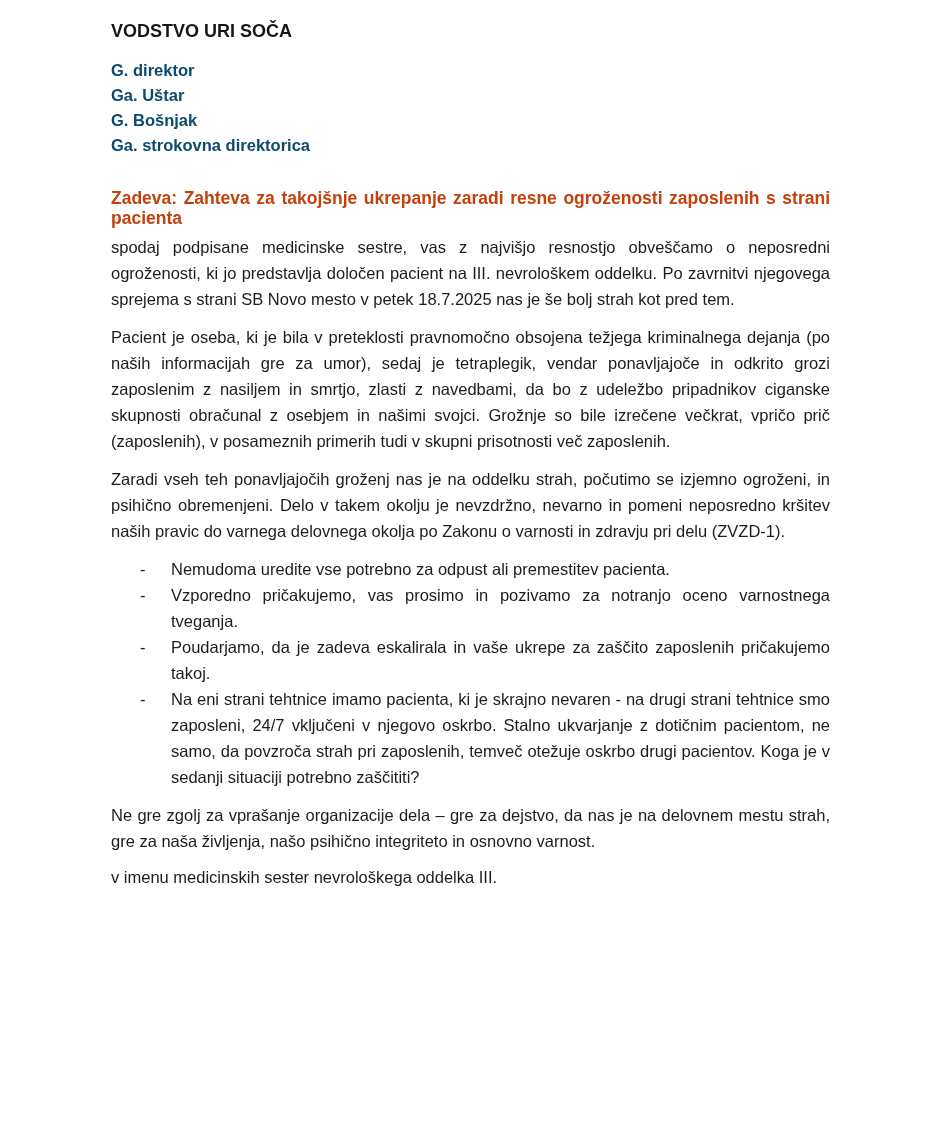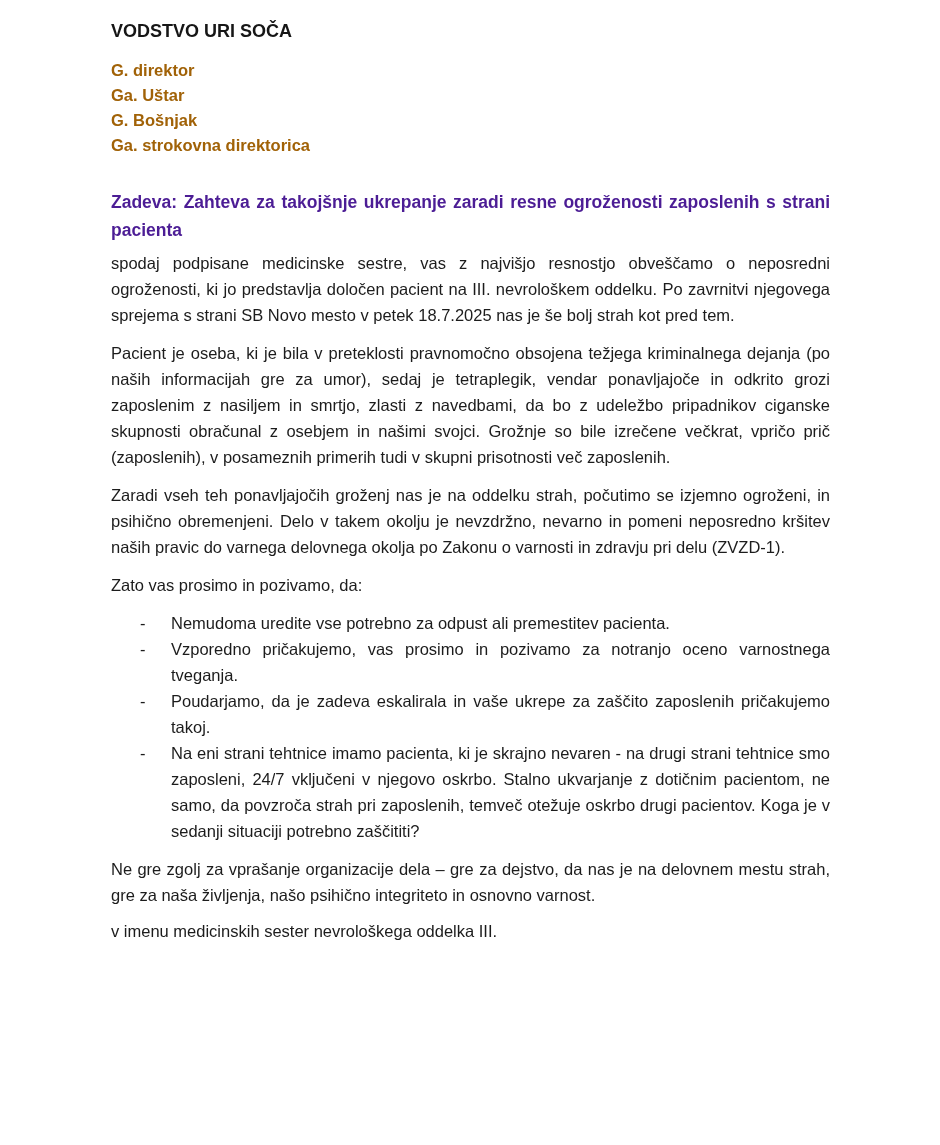--- a/index.html
+++ b/index.html
@@ -26,29 +26,29 @@
     line-height: 26px;
     margin: 0 0 14px 0;
     color: #161616;
   }
   .recipients {
     margin: 0 0 30px 0;
   }
   .recipient-line {
     font-weight: 700;
     line-height: 25px;
-    color: #a16207;
+    color: #0c4a6e;
   }
   .subject {
     font-weight: 700;
     font-size: 17.5px;
-    line-height: 28px;
+    line-height: 20px;
     text-align: justify;
     margin: 0 0 6px 0;
-    color: #4c1d95;
+    color: #c2410c;
   }
   .salutation {
     margin: 0 0 4px 0;
   }
   .paragraph {
     text-align: justify;
     margin: 0 0 12px 0;
   }
   .request-intro {
     margin: 0 0 12px 0;
@@ -97,21 +97,20 @@
     <div class="recipient-line">Ga. strokovna direktorica</div>
   </div>
 
   <h2 class="subject">Zadeva: Zahteva za takojšnje ukrepanje zaradi resne ogroženosti zaposlenih s strani pacienta</h2>
 
 
   <p class="paragraph">spodaj podpisane medicinske sestre, vas z najvišjo resnostjo obveščamo o neposredni ogroženosti, ki jo predstavlja določen pacient na III. nevrološkem oddelku. Po zavrnitvi njegovega sprejema s strani SB Novo mesto v petek 18.7.2025 nas je še bolj strah kot pred tem.</p>
   <p class="paragraph">Pacient je oseba, ki je bila v preteklosti pravnomočno obsojena težjega kriminalnega dejanja (po naših informacijah gre za umor), sedaj je tetraplegik, vendar ponavljajoče in odkrito grozi zaposlenim z nasiljem in smrtjo, zlasti z navedbami, da bo z udeležbo pripadnikov ciganske skupnosti obračunal z osebjem in našimi svojci. Grožnje so bile izrečene večkrat, vpričo prič (zaposlenih), v posameznih primerih tudi v skupni prisotnosti več zaposlenih.</p>
   <p class="paragraph">Zaradi vseh teh ponavljajočih groženj nas je na oddelku strah, počutimo se izjemno ogroženi, in psihično obremenjeni. Delo v takem okolju je nevzdržno, nevarno in pomeni neposredno kršitev naših pravic do varnega delovnega okolja po Zakonu o varnosti in zdravju pri delu (ZVZD-1).</p>
 
-  <p class="request-intro">Zato vas prosimo in pozivamo, da:</p>
 
   <ul class="bullet-list">
     <li class="bullet-item">
       <span class="bullet-marker">-</span>
       <span class="bullet-text">Nemudoma uredite vse potrebno za odpust ali premestitev pacienta.</span>
     </li>
     <li class="bullet-item">
       <span class="bullet-marker">-</span>
       <span class="bullet-text">Vzporedno pričakujemo, vas prosimo in pozivamo za notranjo oceno varnostnega tveganja.</span>
     </li>

